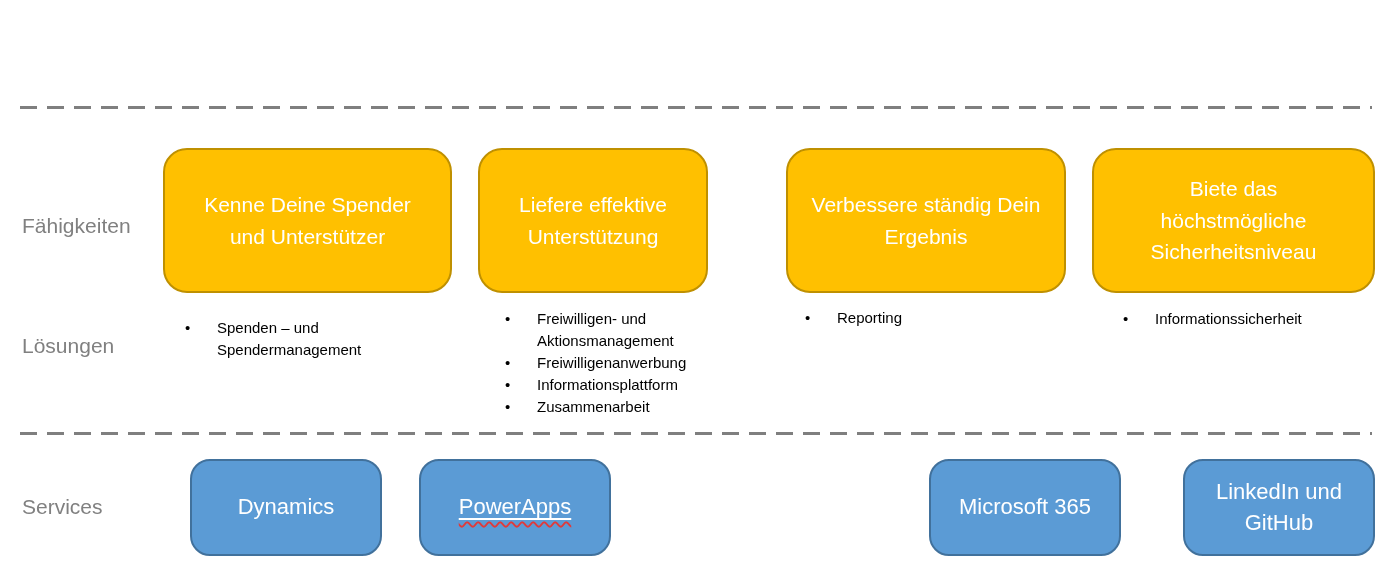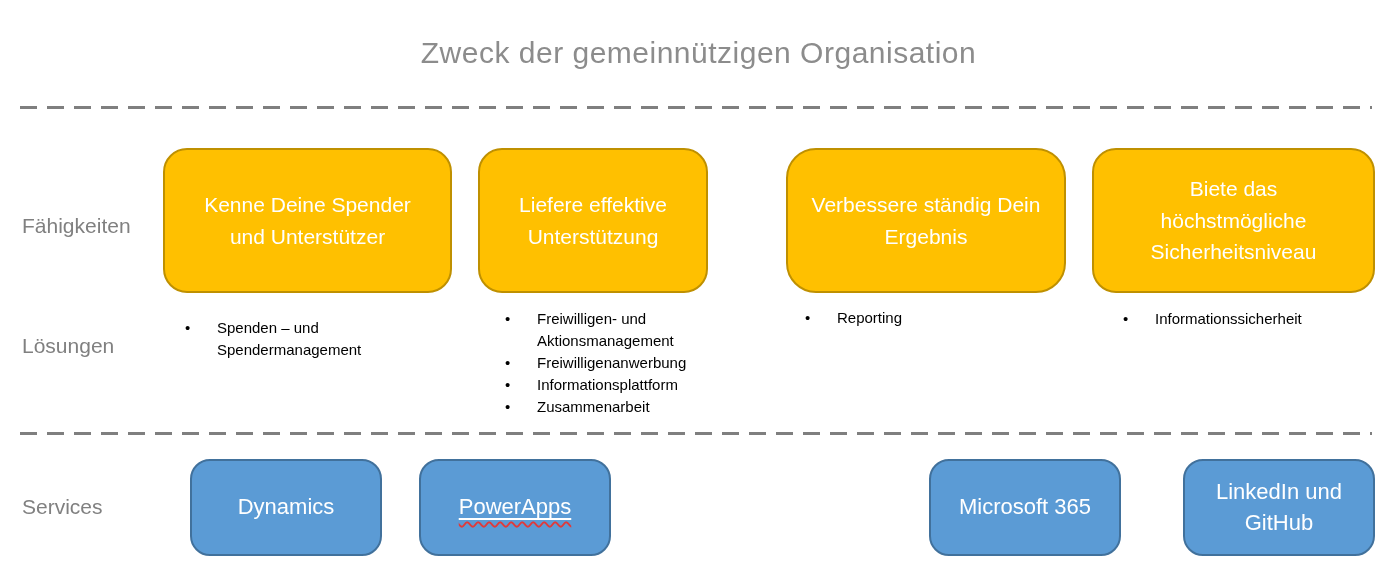--- a/index.html
+++ b/index.html
@@ -57,21 +57,21 @@
     align-items: center;
     justify-content: center;
     text-align: center;
     color: #ffffff;
     font-size: 21px;
     line-height: 1.5;
     padding: 8px 22px;
   }
   .cap-box.c0 { left: 163px; width: 289px; }
   .cap-box.c1 { left: 478px; width: 230px; }
-  .cap-box.c2 { left: 786px; width: 280px; border-radius: 30px; }
+  .cap-box.c2 { left: 786px; width: 280px; }
   .cap-box.c3 { left: 1092px; width: 283px; }
 
   .sol-list {
     position: absolute;
     list-style: none;
     font-size: 15px;
     line-height: 22px;
     color: #000000;
   }
   .sol-list li {
@@ -127,21 +127,20 @@
     text-decoration-thickness: 1.5px;
     text-underline-offset: 4px;
     text-decoration: underline;
   }
 </style>
 </head>
 <body>
 
 <div class="canvas">
 
-  <div class="slide-title">Zweck der gemeinnützigen Organisation</div>
 
   <div class="dash-line top"></div>
 
   <div class="row-label capabilities">Fähigkeiten</div>
   <div class="row-label solutions">Lösungen</div>
   <div class="row-label services">Services</div>
 
   <div class="cap-box c0">
     <span>Kenne Deine Spender und Unterstützer</span>
   </div>

